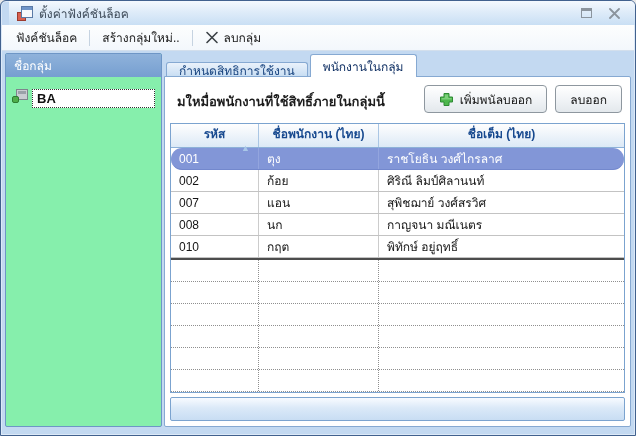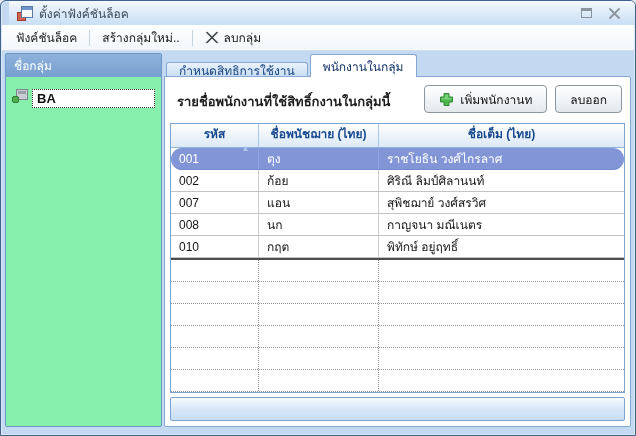--- a/index.html
+++ b/index.html
@@ -125,43 +125,43 @@
     </div>
   </div>
 
   <div class="main">
     <div class="tabstrip">
       <div class="tab">กำหนดสิทธิการใช้งาน</div>
       <div class="tab active">พนักงานในกลุ่ม</div>
     </div>
 
     <div class="panel">
-      <div class="section-title">รายชื่อพนักงานที่ใช้สิทธิ์กงานในกลุ่มนี้</div>
+      <div class="section-title">มใหมื่อพนักงานที่ใช้สิทธิ์ภายในกลุ่มนี้</div>
 
       <div class="btn-row">
         <button class="btn">
           <svg width="15" height="15" viewBox="0 0 15 15">
             <path d="M5 1.5 h5 v3.5 h3.5 v5 h-3.5 v3.5 h-5 v-3.5 h-3.5 v-5 h3.5 z" fill="#4db74c" stroke="#2f8a34" stroke-width="1"></path>
             <path d="M5.8 2.4 h3.4 v3.6 h3.4 v1.4 h-10 v-1.4 h3.2 z" fill="#8fd88e" opacity="0.7"></path>
           </svg>
-          <span>เพิ่มพนักงานท</span>
+          <span>เพิ่มพนัลบออก</span>
         </button>
         <button class="btn">
           <span>ลบออก</span>
         </button>
       </div>
 
       <div class="table">
         <div class="thead">
           <div class="th c1">
             <span>รหัส</span>
             <span class="sort-asc">▲</span>
           </div>
           <div class="th c2">
-            <span>ชื่อพนัชฌาย (ไทย)</span>
+            <span>ชื่อพนักงาน (ไทย)</span>
           </div>
           <div class="th c3">
             <span>ชื่อเต็ม (ไทย)</span>
           </div>
         </div>
 
         <div class="tbody">
           <div class="tr selected">
             <div class="td c1">001</div>
             <div class="td c2">ตุง</div>

